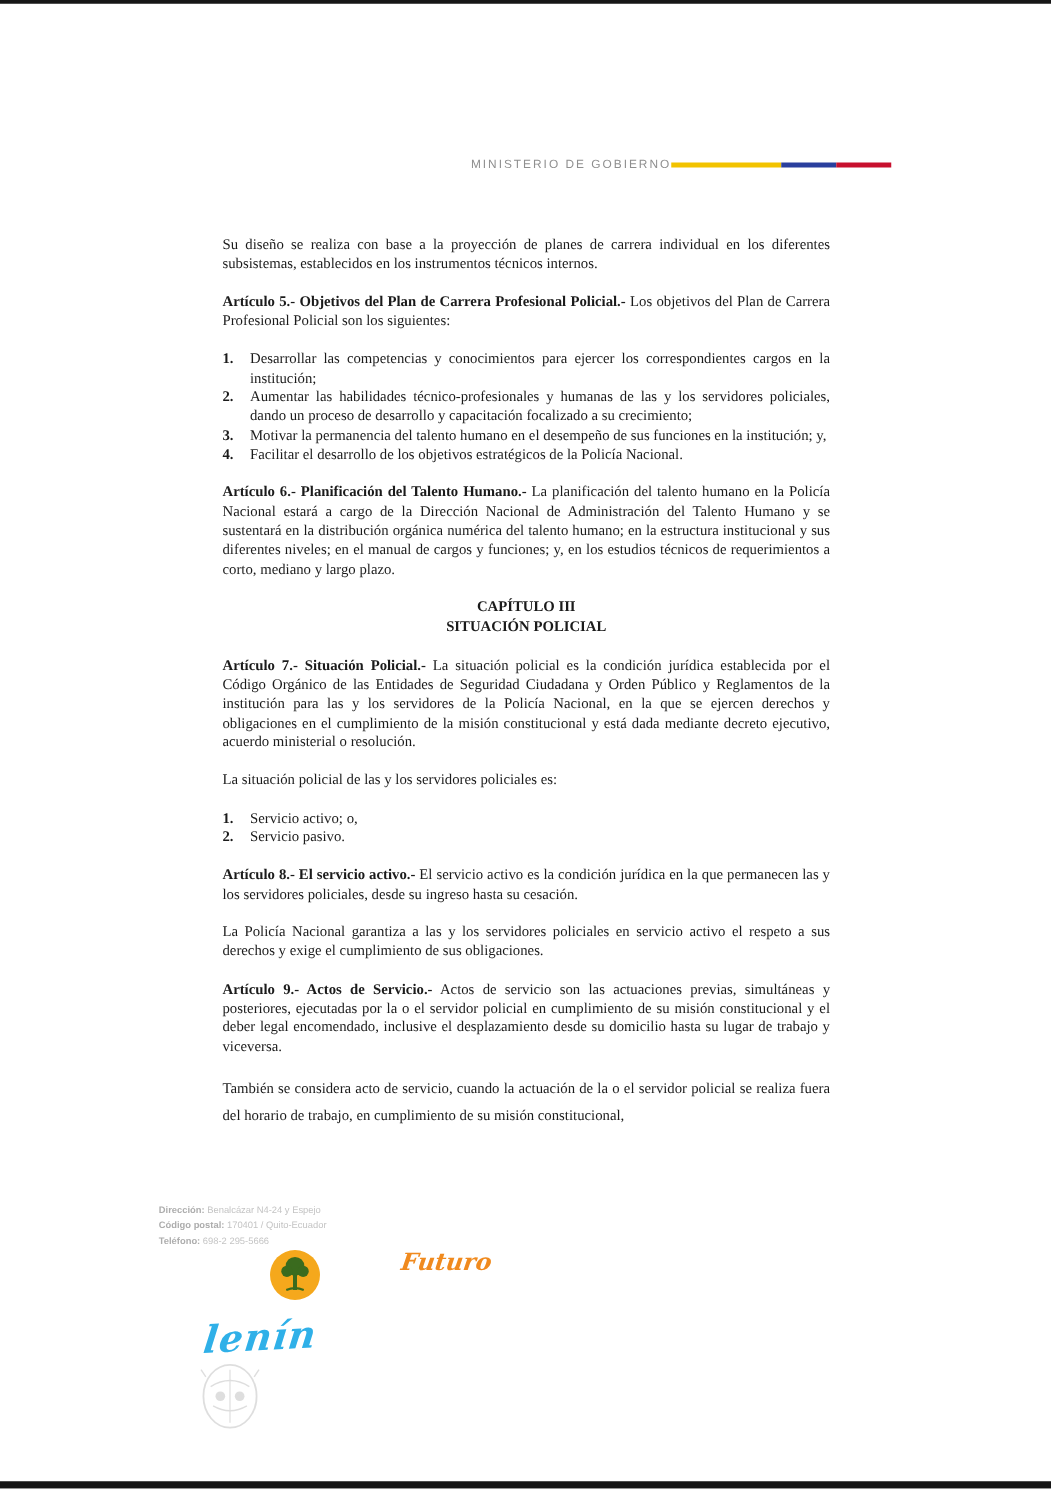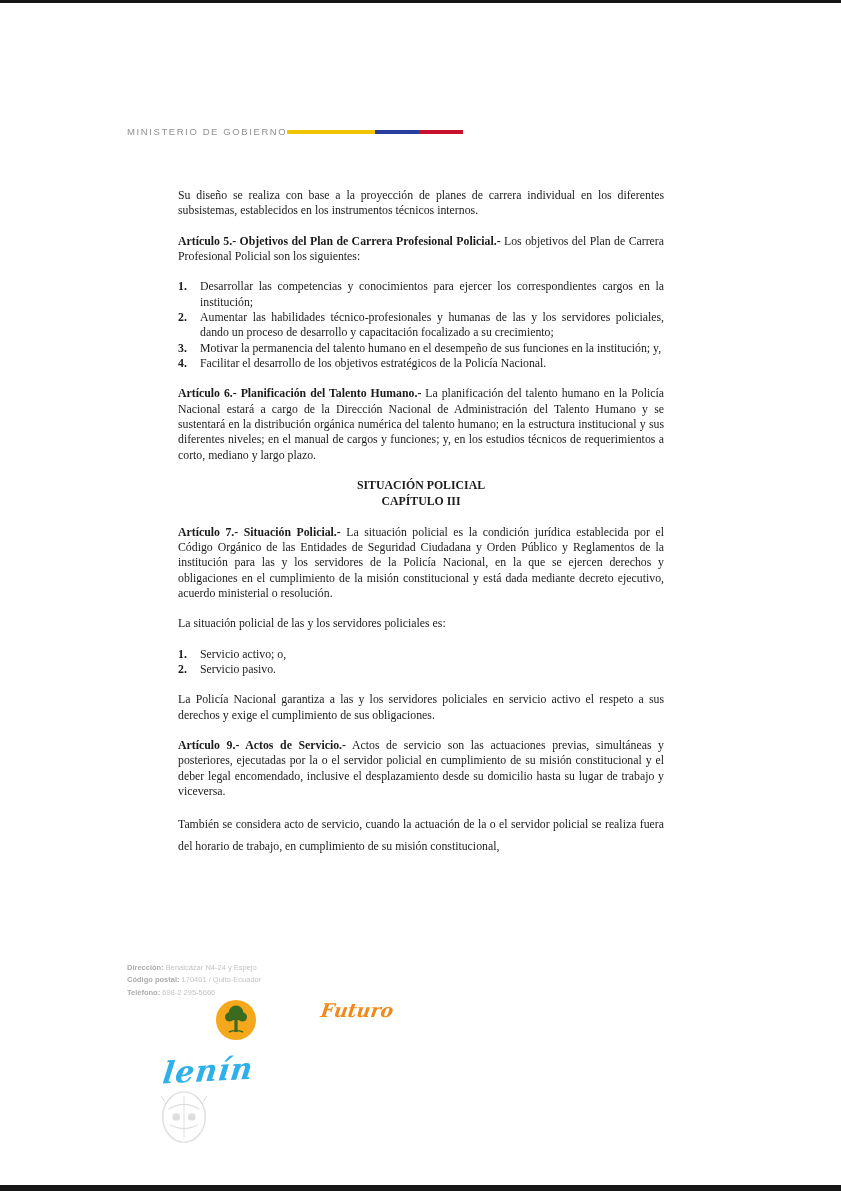--- a/index.html
+++ b/index.html
@@ -10,21 +10,21 @@
     background:#ffffff;
     font-family:"Liberation Serif", serif;
     color:#1b1b1b;
     overflow:hidden;
   }
   .scan-top { position:absolute; top:0; left:0; width:100%; height:3px; background:#161616; }
   .scan-bottom { position:absolute; bottom:0; left:0; width:100%; height:6px; background:#161616; }
 
   .doc-header {
     position:absolute; top:126px; left:127px; right:128px;
-    display:flex; justify-content:flex-start; align-items:center;
+    display:flex; justify-content:flex-end; align-items:center;
   }
   .ministry {
     font-family:"Liberation Sans", sans-serif;
     font-size:9.5px; letter-spacing:1.6px; color:#8f8f8f;
   }
   .tricolor { display:flex; width:176px; height:4px; }
   .tricolor .seg-y { flex:2; }
   .tricolor .seg-b { flex:1; }
   .tricolor .seg-r { flex:1; }
 
@@ -114,39 +114,40 @@
       </div>
       <div class="list-row">
         <span class="list-num">4.</span>
         <div class="list-text">Facilitar el desarrollo de los objetivos estratégicos de la Policía Nacional.</div>
       </div>
     </div>
 
     <p><span class="bold-lead">Artículo 6.-  Planificación del Talento Humano.-</span><span> La planificación del talento humano en la Policía Nacional estará a cargo de la Dirección Nacional de Administración del Talento Humano y se sustentará en la distribución orgánica numérica del talento humano; en la estructura institucional y sus diferentes niveles; en el manual de cargos y funciones; y, en los estudios técnicos de requerimientos a corto, mediano y largo plazo.</span></p>
 
     <div class="chapter">
+      <div>CAPÍTULO III</div>
       <div>SITUACIÓN POLICIAL</div>
-      <div>CAPÍTULO III</div>
     </div>
 
     <p><span class="bold-lead">Artículo 7.-  Situación Policial.-</span><span> La situación policial es la condición jurídica establecida por el Código Orgánico de las Entidades de Seguridad Ciudadana y Orden Público y Reglamentos de la institución para las y los servidores de la Policía Nacional, en la que se ejercen derechos y obligaciones en el cumplimiento de la misión constitucional y está dada mediante decreto ejecutivo, acuerdo ministerial o resolución.</span></p>
 
     <p>La situación policial de las y los servidores policiales es:</p>
 
     <div class="num-list">
       <div class="list-row">
         <span class="list-num">1.</span>
         <div class="list-text">Servicio activo; o,</div>
       </div>
       <div class="list-row">
         <span class="list-num">2.</span>
         <div class="list-text">Servicio pasivo.</div>
       </div>
     </div>
 
+    <p><span class="bold-lead">Artículo 8.-  El servicio activo.-</span><span> El servicio activo es la condición jurídica en la que permanecen las y los servidores policiales, desde su ingreso hasta su cesación.</span></p>
 
     <p>La Policía Nacional garantiza a las y los servidores policiales en servicio activo el respeto a sus derechos y exige el cumplimiento de sus obligaciones.</p>
 
     <p><span class="bold-lead">Artículo 9.-  Actos de Servicio.-</span><span> Actos de servicio son las actuaciones previas, simultáneas y posteriores, ejecutadas por la o el servidor policial en cumplimiento de su misión constitucional y el deber legal encomendado, inclusive el desplazamiento desde su domicilio hasta su lugar de trabajo y viceversa.</span></p>
 
     <p class="wide-lines">También se considera acto de servicio, cuando la actuación de la o el servidor policial se realiza fuera del horario de trabajo, en cumplimiento de su misión constitucional,</p>
 
   </div>
 
   <div class="doc-footer">

